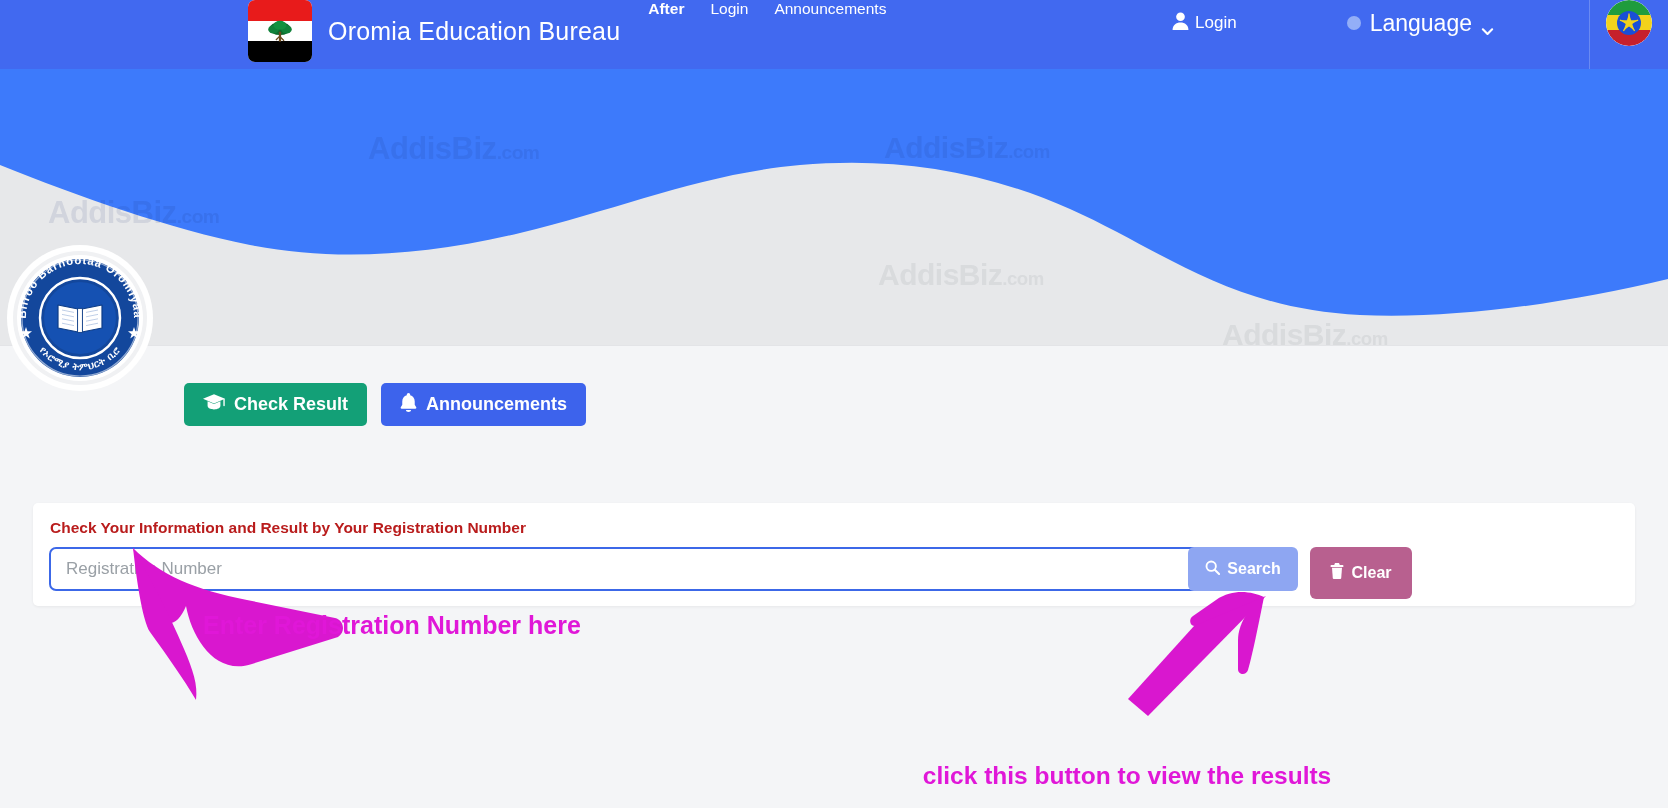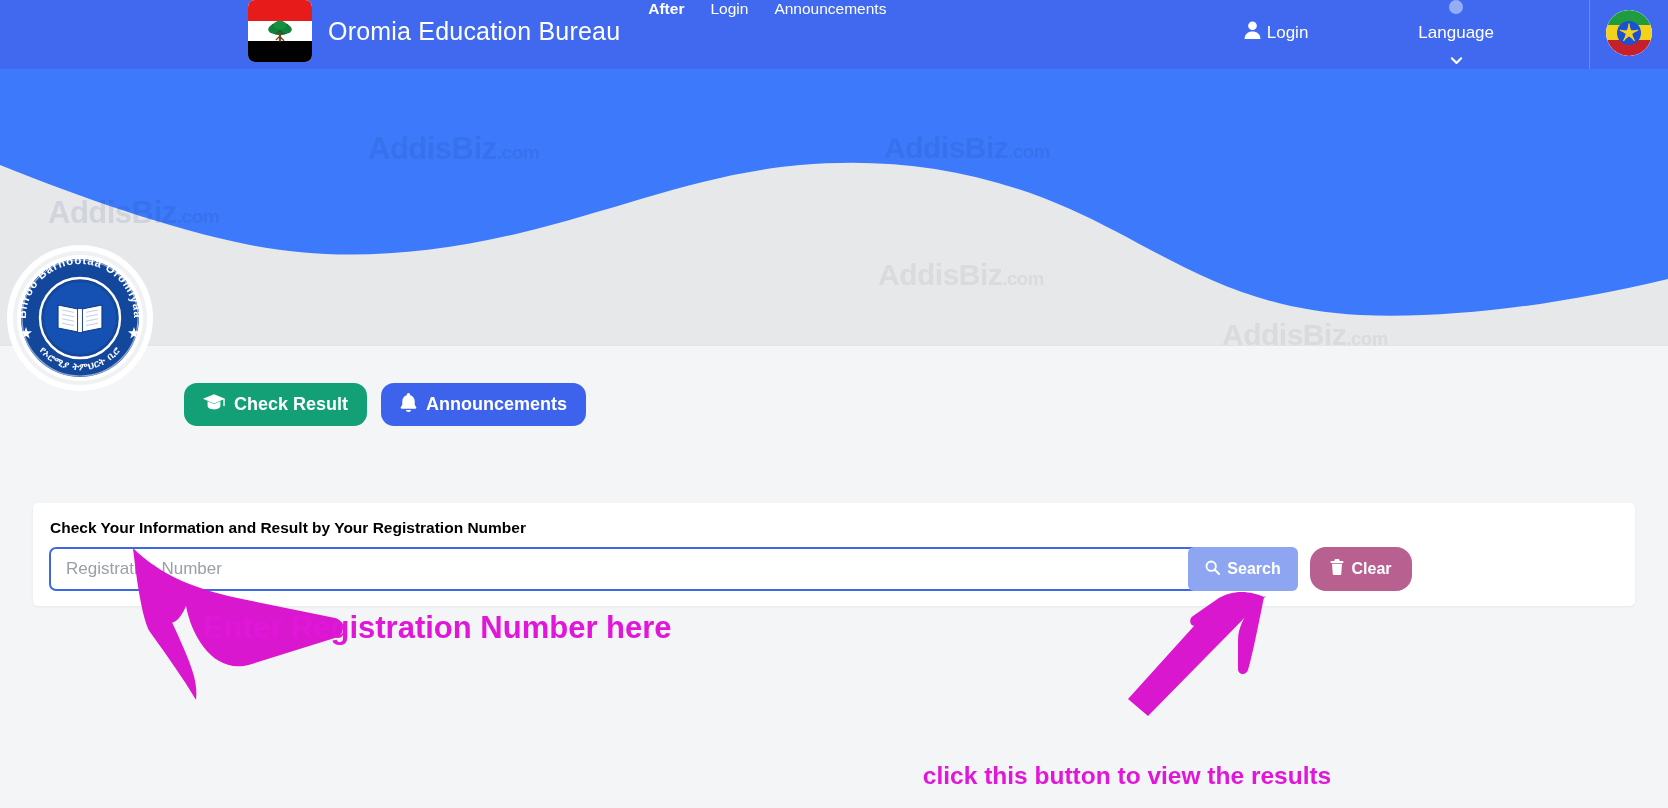--- a/index.html
+++ b/index.html
@@ -90,24 +90,23 @@
     color: #ffffff;
     font-size: 17px;
     cursor: pointer;
     margin-right: 110px;
   }
   .nav-lang {
     display: flex;
     align-items: center;
     gap: 9px;
     color: #fff;
-    font-size: 17px;
+    font-size: 23px;
     cursor: pointer;
     margin-right: 112px;
-    flex-direction: column;
   }
   .lang-dot {
     width: 14px; height: 14px; border-radius: 50%;
     background: #93aef7;
     display: inline-block;
   }
   .chev { display: inline-block; width: 13px; height: 13px; }
   .nav-avatar {
     width: 46px; height: 46px;
     border-radius: 50%;
@@ -167,21 +166,21 @@
     left: 184px; top: 383px;
     display: flex;
     gap: 14px;
     z-index: 25;
   }
   .btn {
     display: inline-flex;
     align-items: center;
     gap: 9px;
     border: none;
-    border-radius: 13px;
+    border-radius: 5px;
     color: #fff;
     font-size: 18px;
     font-weight: 600;
     padding: 0 19px;
     height: 43px;
     cursor: pointer;
     font-family: "Liberation Sans", sans-serif;
     white-space: nowrap;
   }
   .btn-check   { background: #13a077; }
@@ -197,21 +196,21 @@
     background: #ffffff;
     border-radius: 5px;
     box-shadow: 0 1px 3px rgba(0,0,0,0.06);
     z-index: 20;
   }
   .search-label {
     position: absolute;
     left: 17px; top: 16px;
     font-size: 15.5px;
     font-weight: bold;
-    color: #000000;
+    color: #b91c1c;
     white-space: nowrap;
   }
   .search-input {
     position: absolute;
     left: 16px; top: 44px;
     width: 1155px;
     height: 44px;
     border: 2px solid #3c68e8;
     border-radius: 7px;
     background: #fff;
@@ -229,23 +228,23 @@
     background: #8ea6f2;
     border: none; border-radius: 6px;
     color: #fff; font-size: 16px; font-weight: 600;
     display: flex; align-items: center; justify-content: center;
     gap: 7px; cursor: pointer;
     font-family: "Liberation Sans", sans-serif;
   }
   .btn-clear {
     position: absolute;
     left: 1277px; top: 44px;
-    width: 102px; height: 44px;
+    width: 102px; height: 52px;
     background: #b8608f;
-    border: none; border-radius: 16px;
+    border: none; border-radius: 6px;
     color: #fff; font-size: 16px; font-weight: 600;
     display: flex; align-items: center; justify-content: center;
     gap: 7px; cursor: pointer;
     font-family: "Liberation Sans", sans-serif;
   }
 
   
   .anno-layer {
     position: absolute;
     inset: 0;
@@ -253,21 +252,21 @@
     z-index: 60;
   }
   .anno-text {
     position: absolute;
     color: #e017d8;
     font-weight: bold;
     font-family: "Liberation Sans", sans-serif;
     line-height: 1.12;
     white-space: pre;
   }
-  .anno-left  { left: 203px; top: 611px; font-size: 31px; }
+  .anno-left  { left: 203px; top: 611px; font-size: 25px; }
   .anno-right { left: 882px; top: 680px; font-size: 24.5px; }
 
   
   .wm {
     position: absolute;
     font-family: "Liberation Sans", sans-serif;
     font-weight: bold;
     white-space: nowrap;
     user-select: none;
     pointer-events: none;

